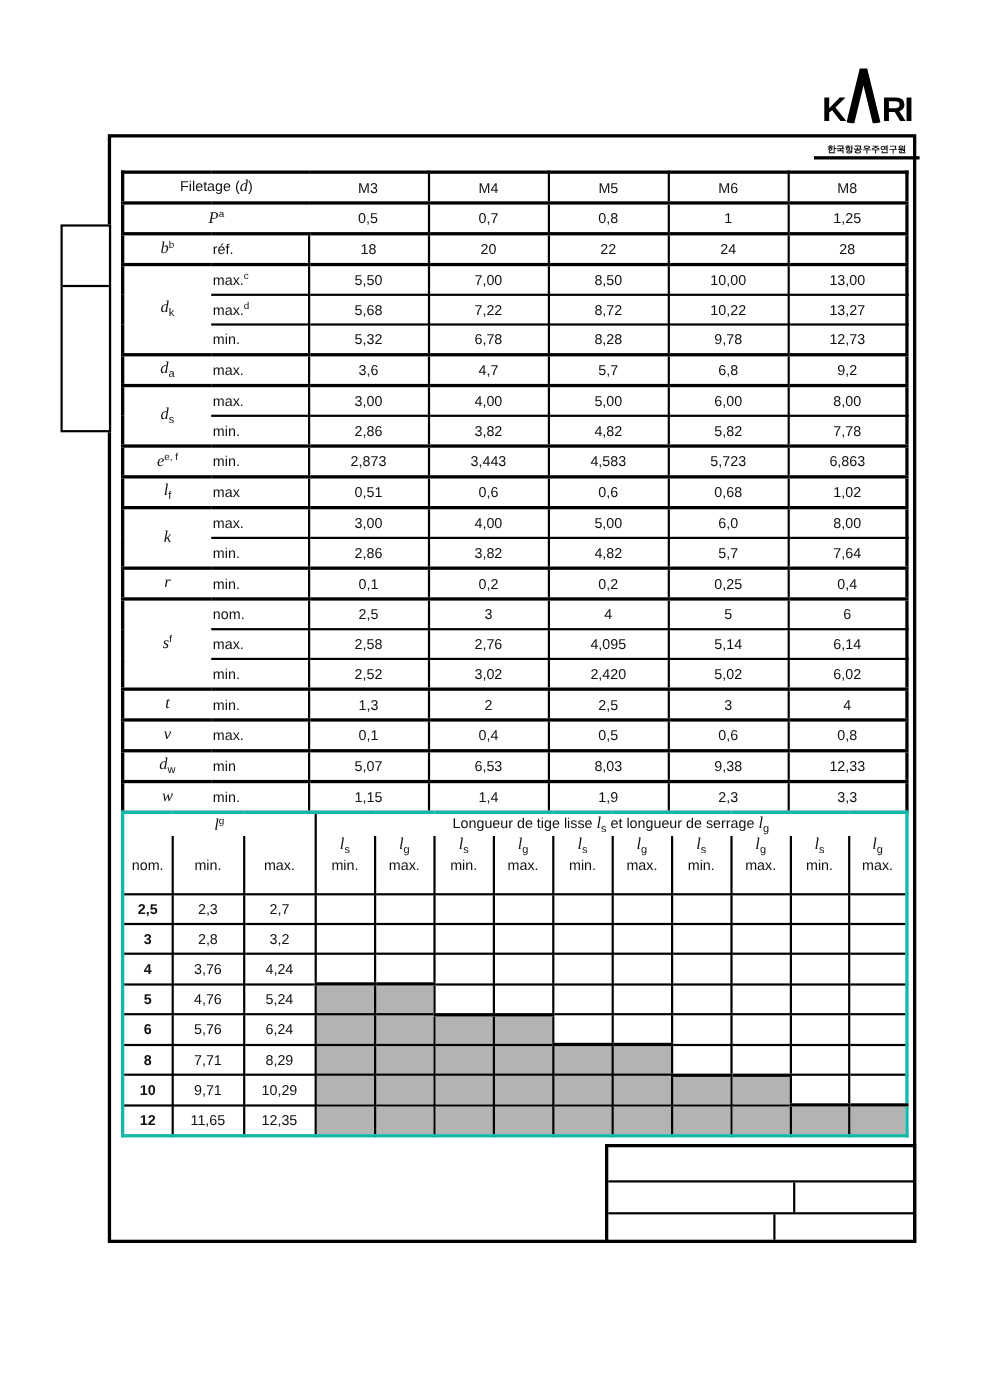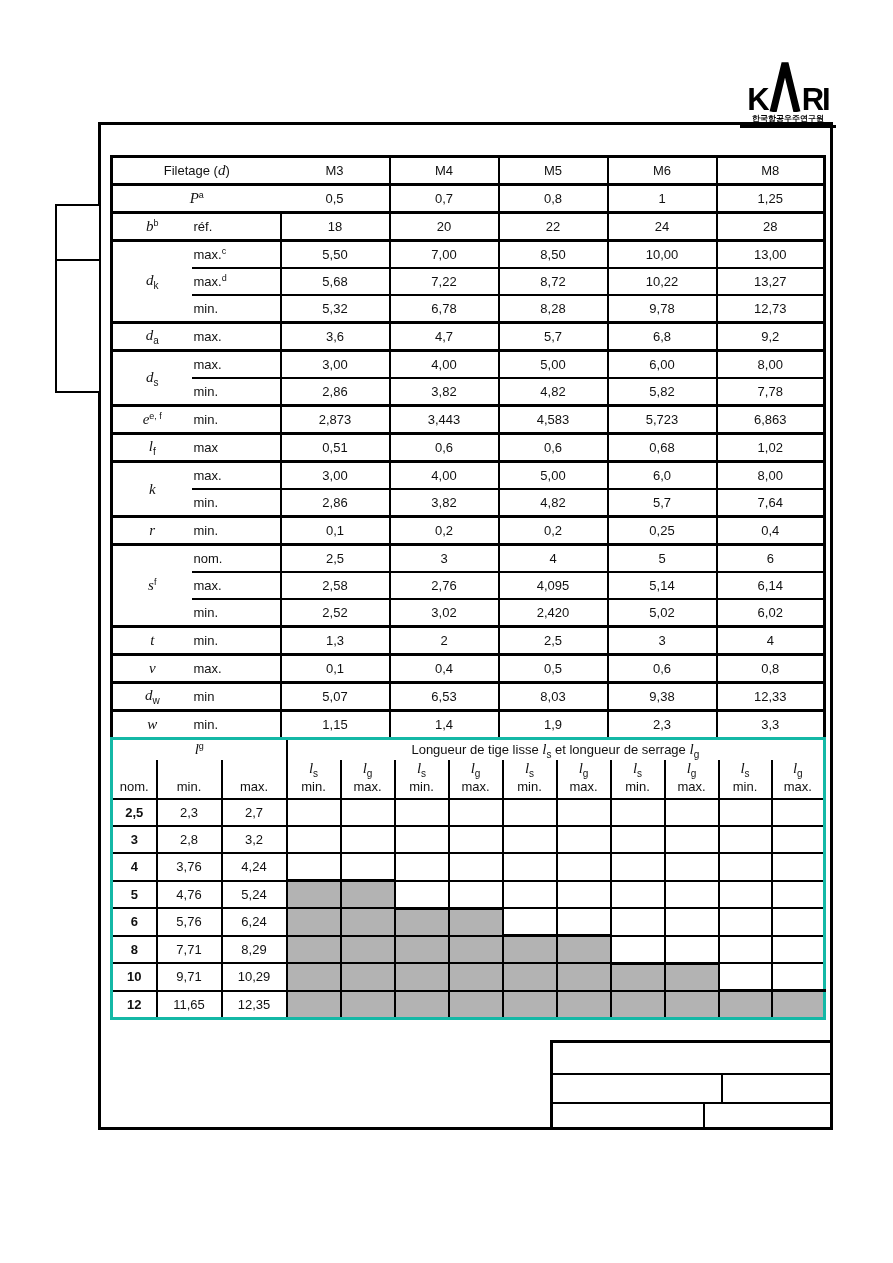--- a/index.html
+++ b/index.html
@@ -11,21 +11,21 @@
 
   
   .logo { position:absolute; left:740px; top:54px; width:96px; }
   .logo-row { display:flex; align-items:flex-end; justify-content:center; height:58px; }
   .logo-k, .logo-ri {
     font-family:"Liberation Sans", sans-serif; font-weight:bold;
     font-size:31px; line-height:0.78; letter-spacing:-2px; color:#000;
   }
   .logo-peak { margin:0 1px; display:block; }
   .logo-sub {
-    margin-top:1px; font-size:8px; font-weight:bold; color:#000;
+    margin-top:18px; font-size:8px; font-weight:bold; color:#000;
     text-align:center; white-space:nowrap; letter-spacing:0px;
     border-bottom:3px solid #000; padding-bottom:1px;
   }
 
   
   .frame {
     position:absolute; left:98px; top:122px; width:735px; height:1008px;
     border:3px solid #000; box-sizing:border-box; background:transparent;
   }
   .margin-boxes {
@@ -47,21 +47,21 @@
   sub { font-size:10px; font-style:normal; font-family:"Liberation Sans", sans-serif; }
   sup { font-size:9px; font-style:normal; font-family:"Liberation Sans", sans-serif; }
   .hdr { font-weight:normal; font-size:13px; }
   .symcell { border-right-style:hidden; }
   .gt { border-top:3px solid #000; }
   .qual { text-align:left; }
   
   .corner { border-bottom-style:hidden; height:20px; }
   .t2title { border-bottom-style:hidden; height:20px; font-size:13px; }
   .bt0 { border-top-style:hidden; }
-  .t2h { height:34px; vertical-align:bottom; padding-bottom:4px; }
+  .t2h { height:34px; vertical-align:bottom; padding-bottom:18px; }
   .stack { display:flex; flex-direction:column; justify-content:space-between; height:34px; }
   .nomv { font-weight:bold; }
   .gray { background:#b3b3b3; }
   .step { border-top:3px solid #000; }
 
   
   .title-block {
     position:absolute; left:550px; top:1040px; width:283px; height:90px;
     border:3px solid #000; box-sizing:border-box; background:#fff;
     display:flex; flex-direction:column;

